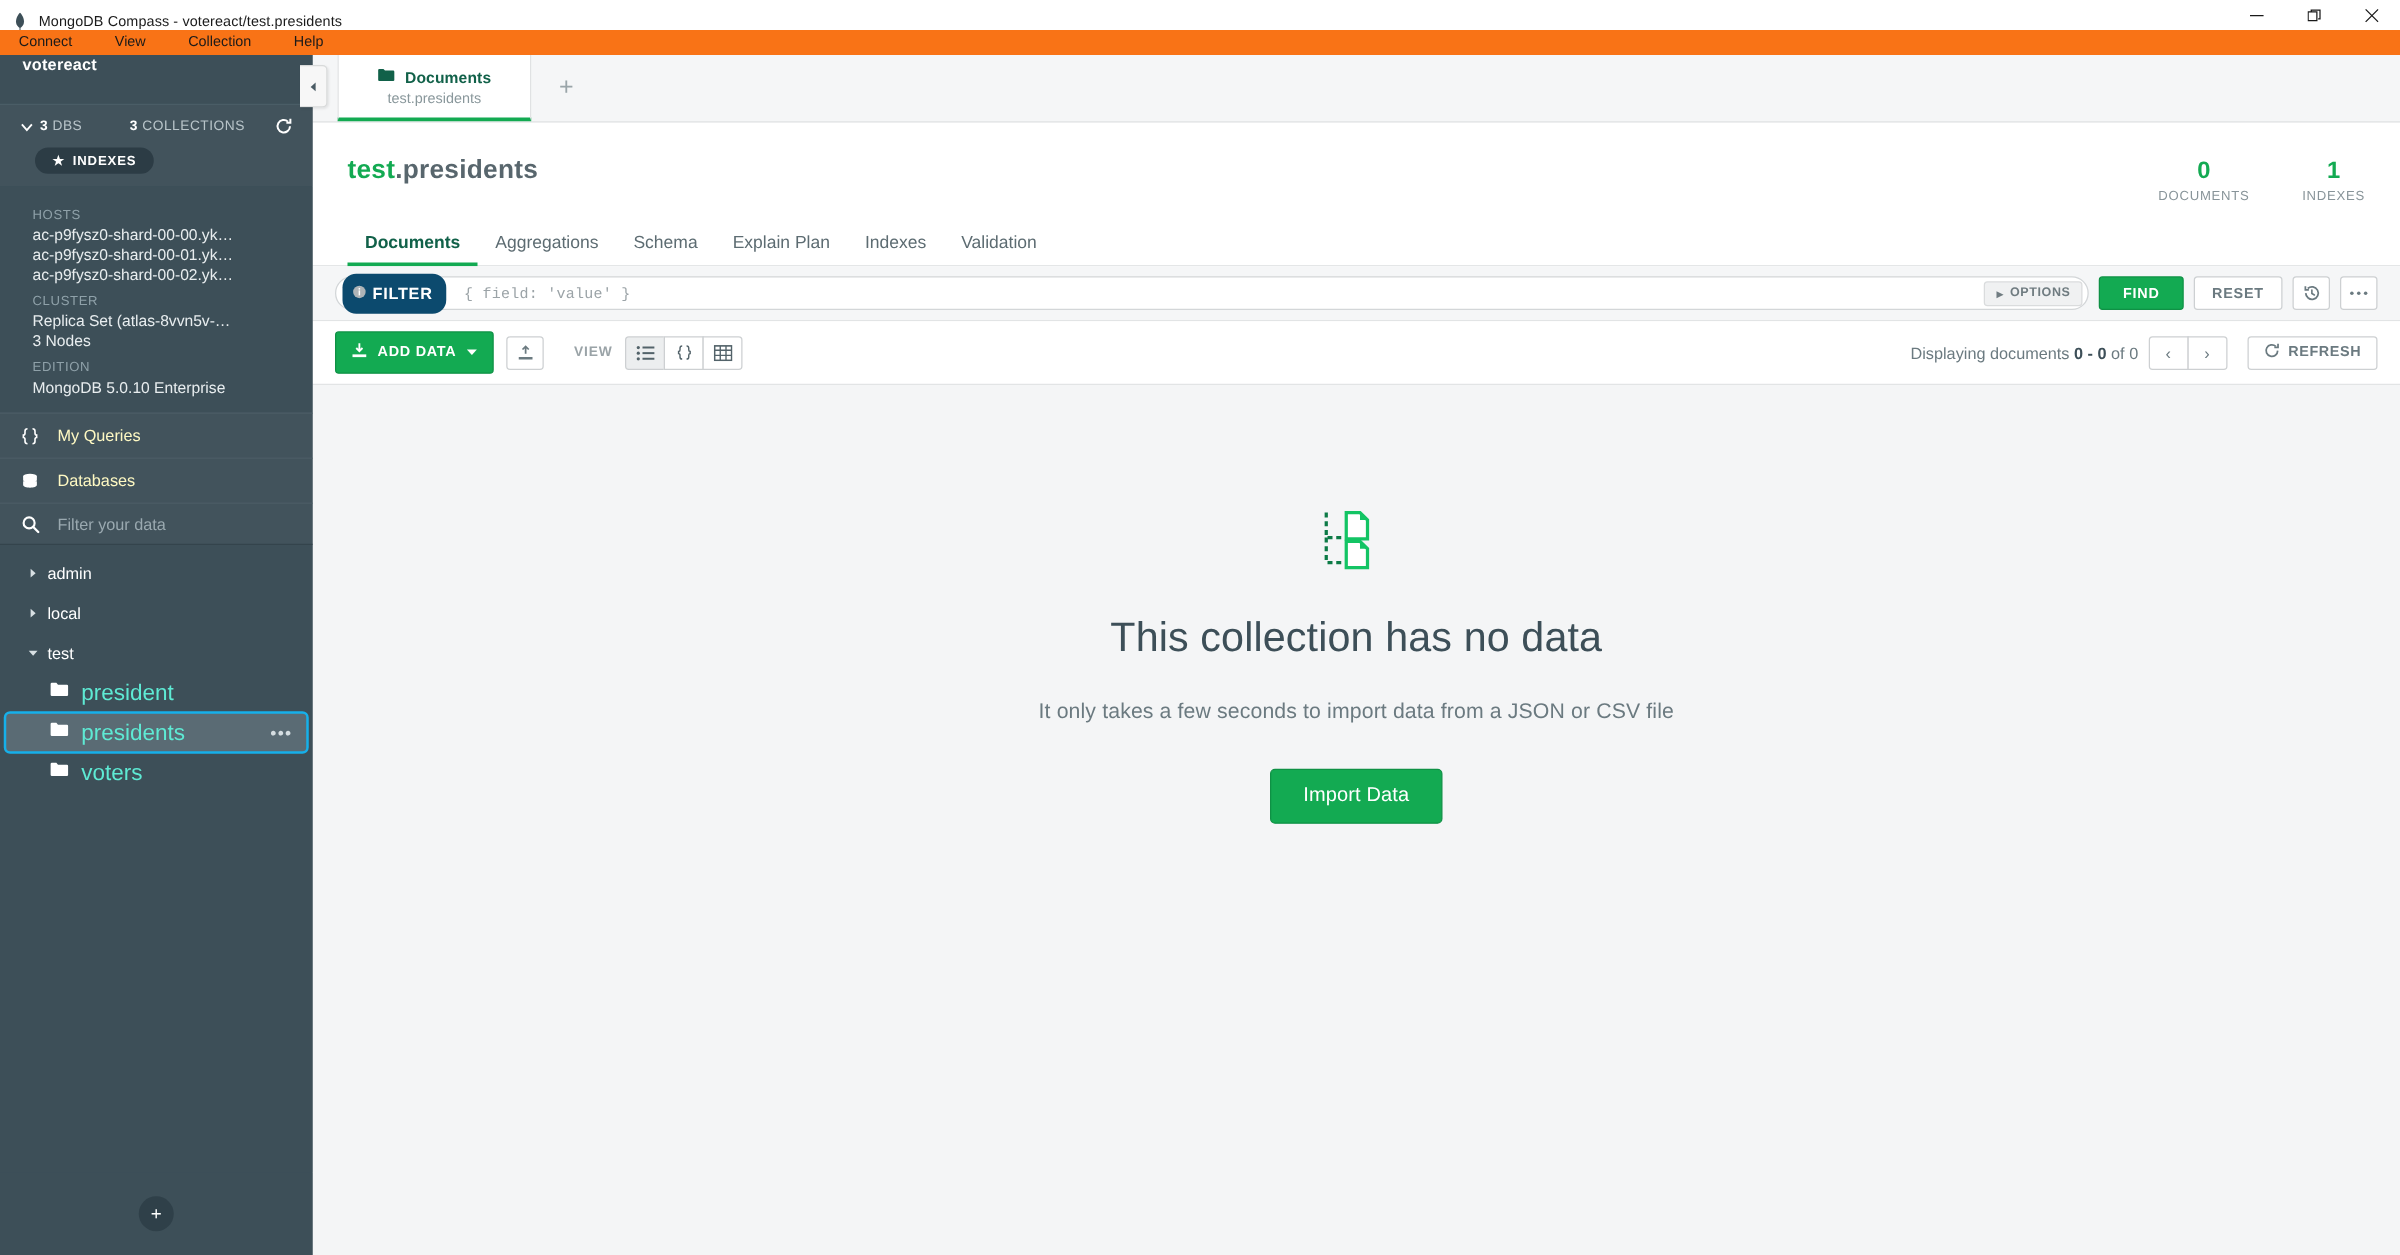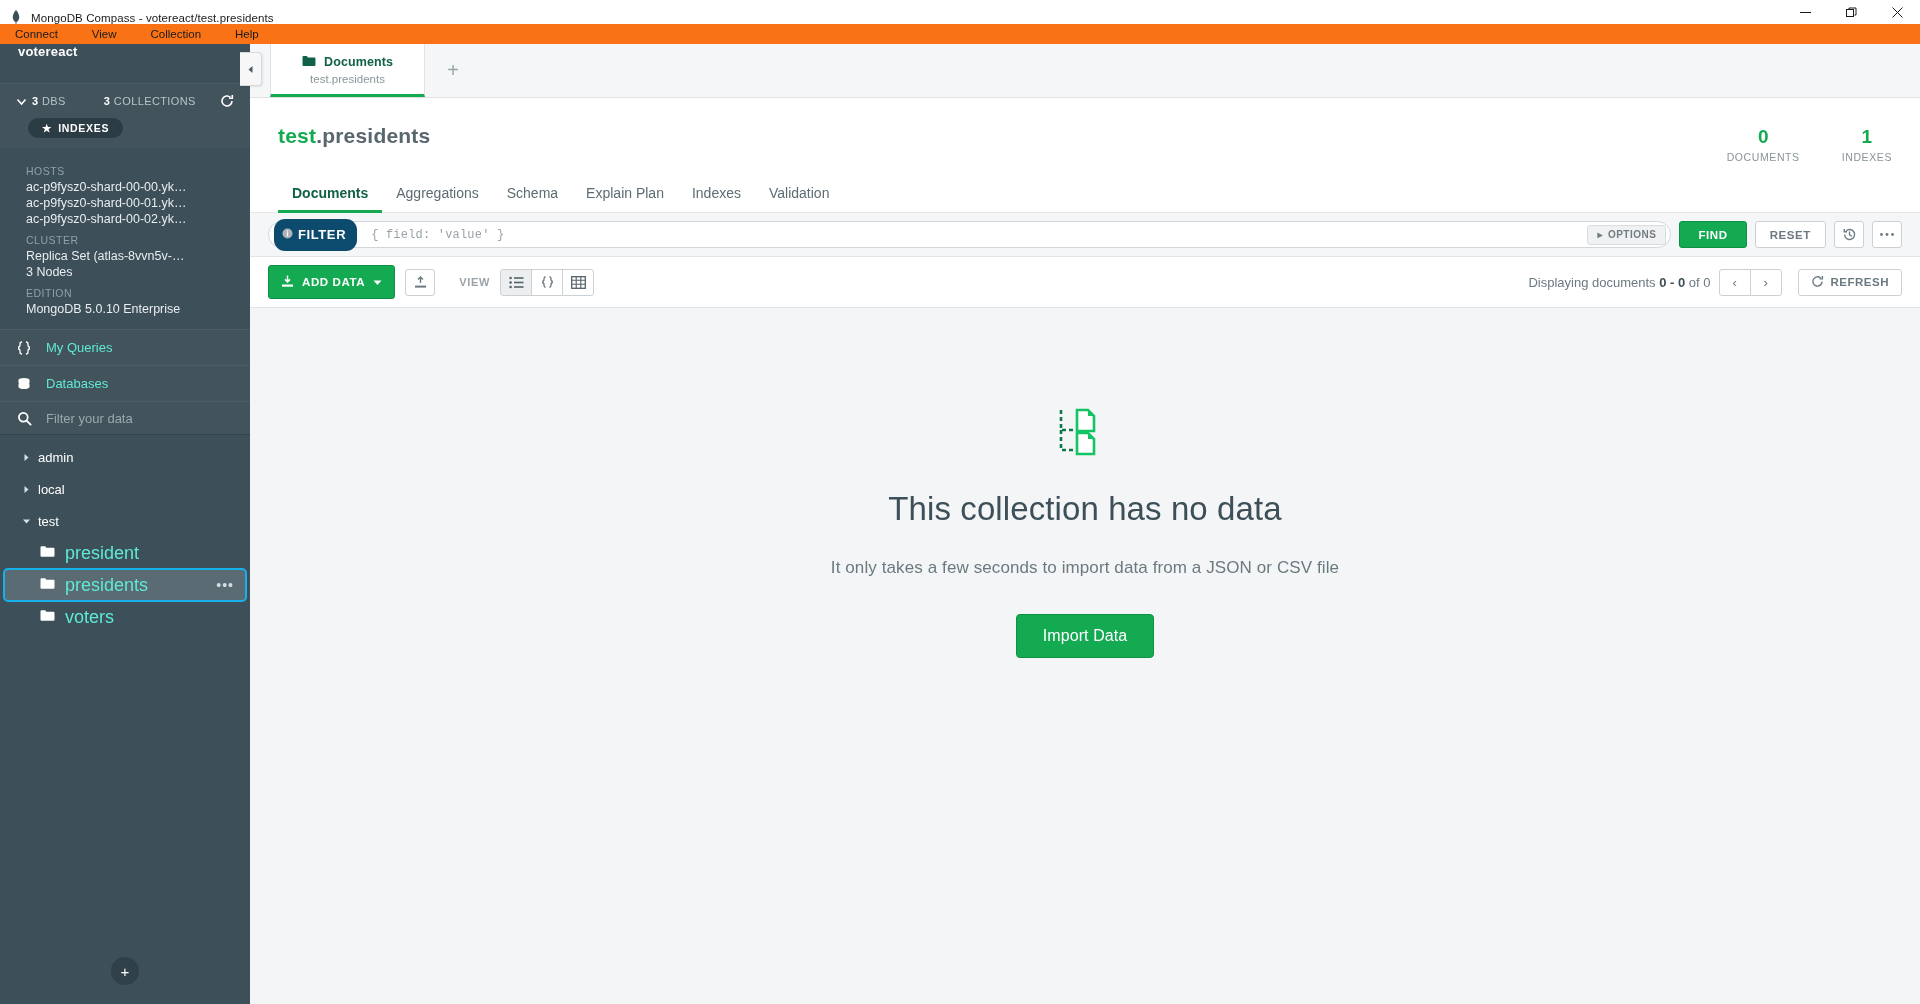--- a/index.html
+++ b/index.html
@@ -61,21 +61,21 @@
   .sb-label { font-size: 10.5px; color: #8fa1a9; letter-spacing: .5px;
               padding: 7px 0 2px 26px; }
   .sb-value { font-size: 12.5px; color: #e8edef; padding: 1px 14px 1px 26px;
               white-space: nowrap; overflow: hidden; text-overflow: ellipsis; }
 
   .sb-navrow { height: 36px; display: flex; align-items: center;
                padding-left: 14px; gap: 12px; background: #42535c;
                border-top: 1px solid #4c5d66; }
   .sb-navicon { width: 20px; display: flex; align-items: center;
                 justify-content: center; color: #ffffff; }
-  .sb-navlabel { font-size: 13px; color: #5eead4; }
+  .sb-navlabel { font-size: 13px; color: #fef9c3; }
 
   .sb-search { height: 34px; display: flex; align-items: center;
                padding-left: 14px; gap: 12px; background: #42535c;
                border-top: 1px solid #4c5d66;
                border-bottom: 1px solid #34444c; }
   .sb-search input {
     background: transparent; border: none; outline: none;
     font-size: 13px; color: #ffffff; font-family: "Liberation Sans", sans-serif;
     width: 180px;
   }

